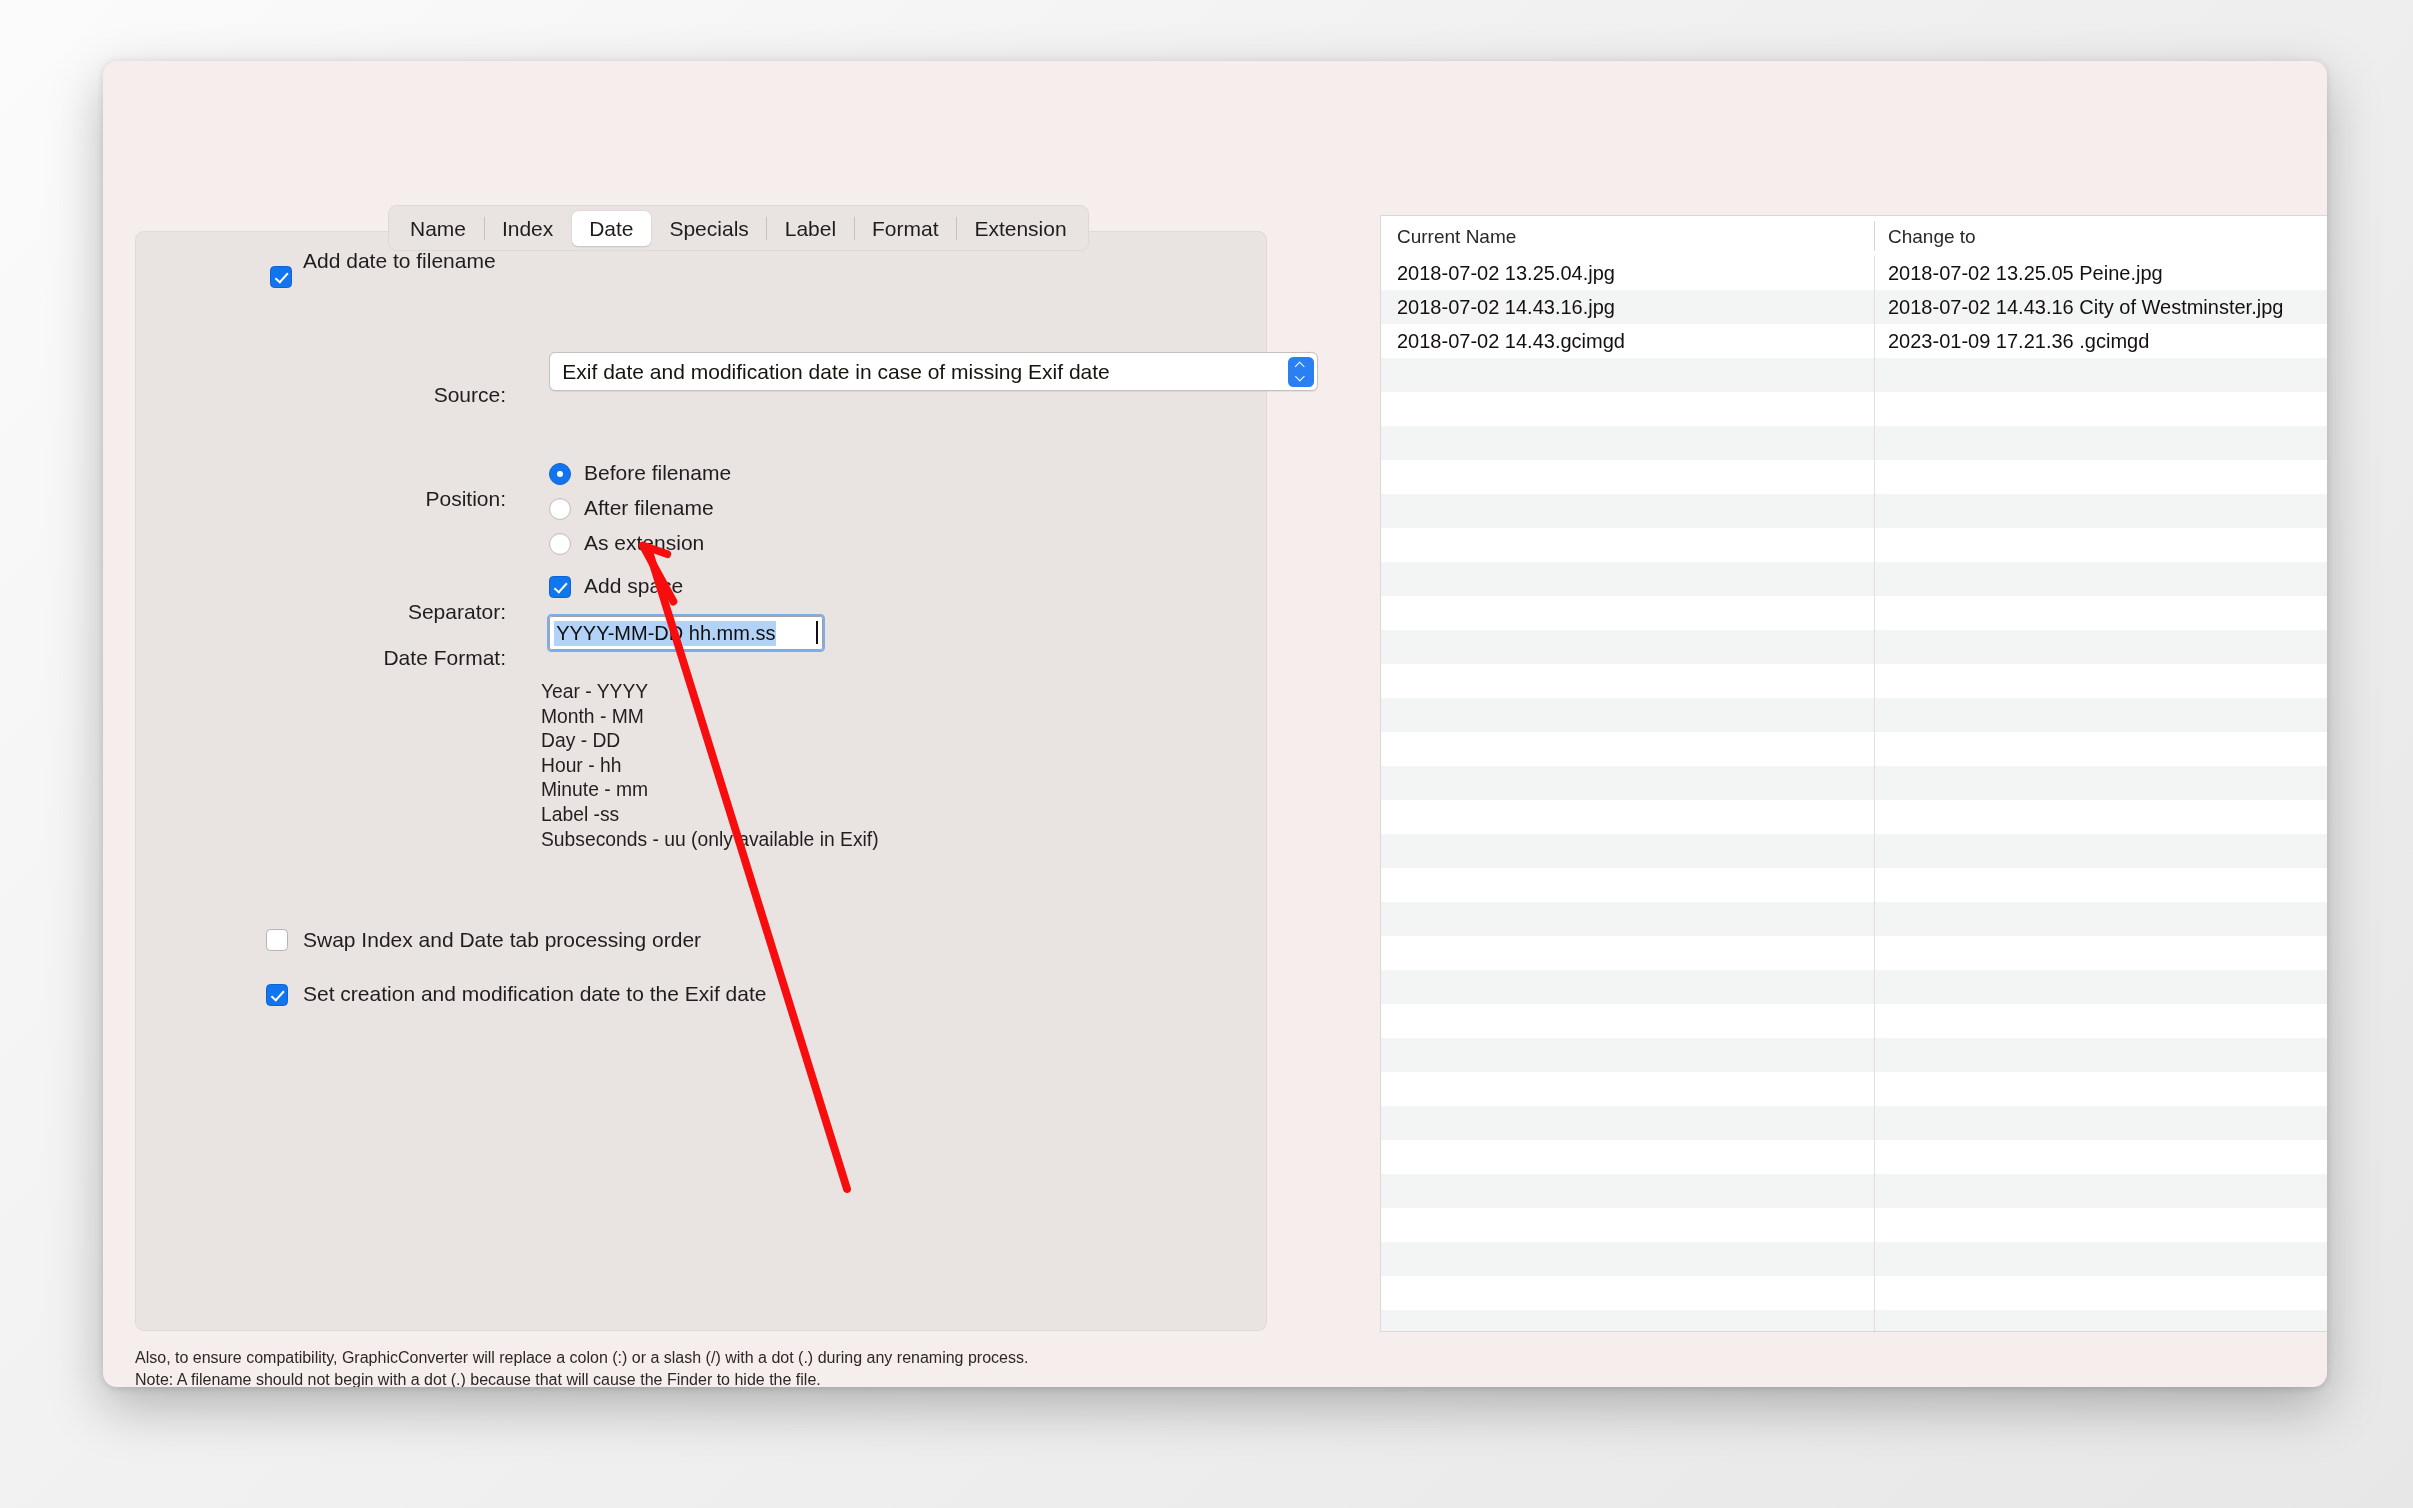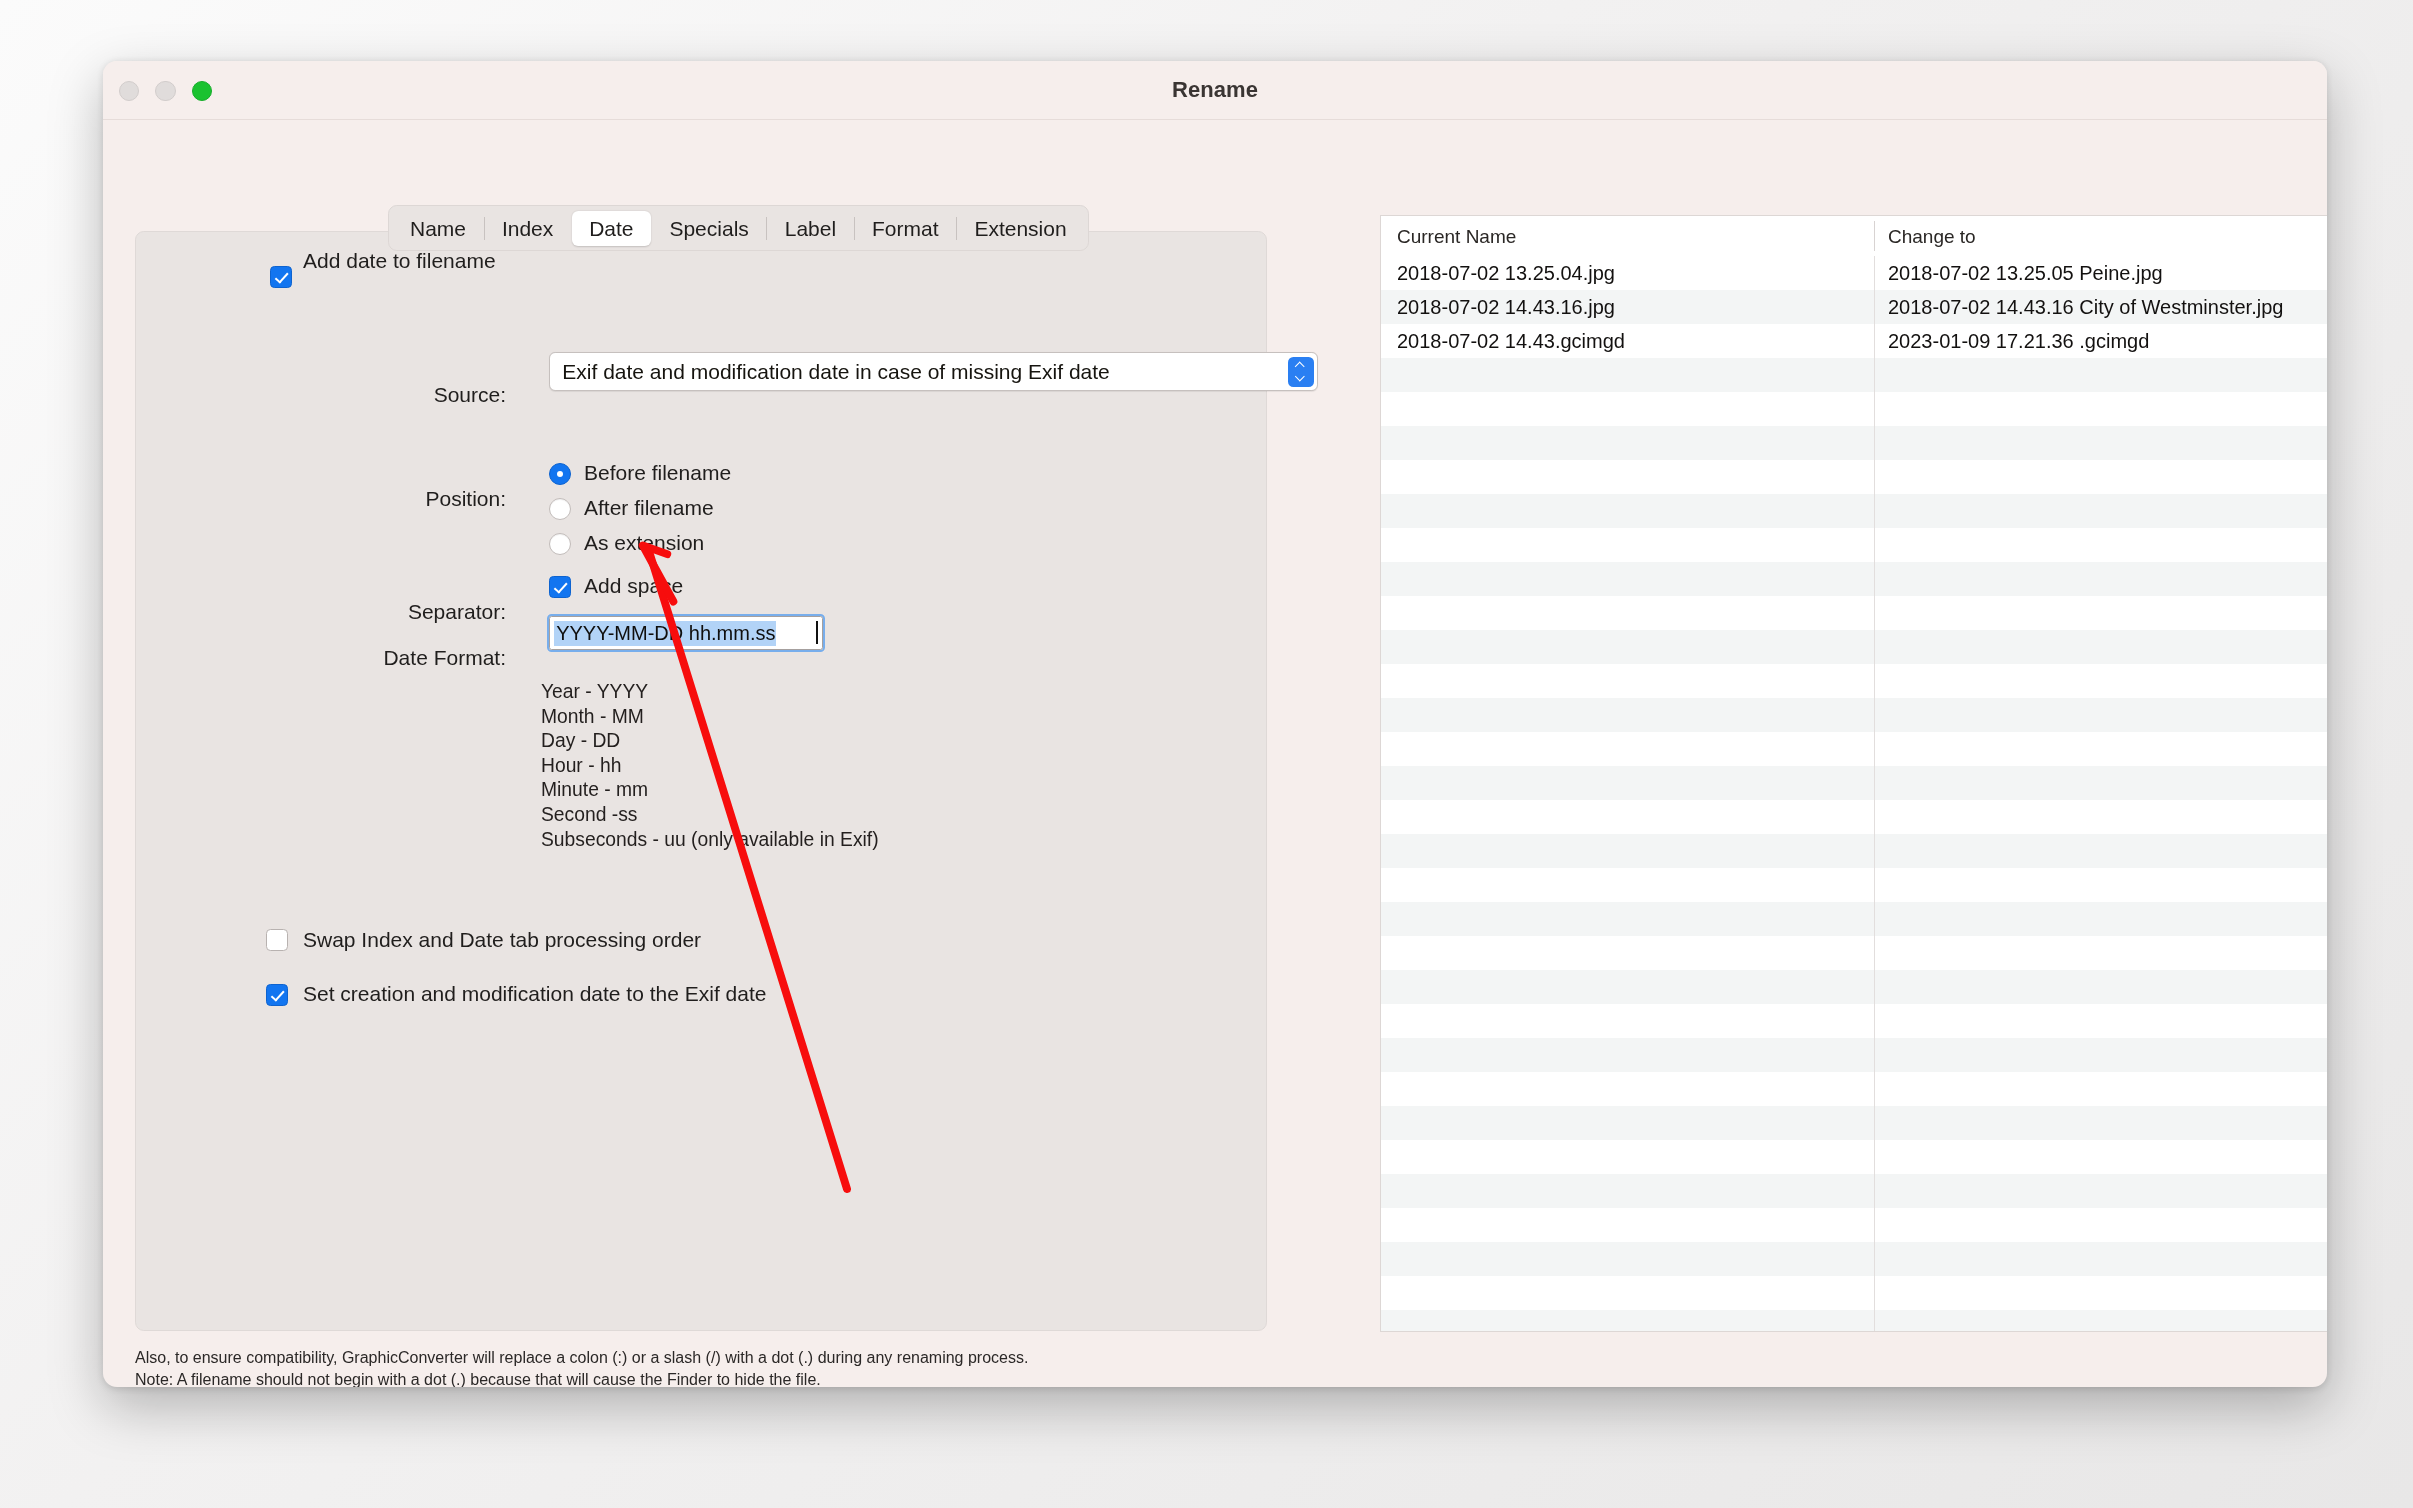--- a/index.html
+++ b/index.html
@@ -377,28 +377,20 @@
     z-index: 50;
   }
 </style>
 </head>
 <body>
 
 <div id="desktop"></div>
 
 <div id="window">
 
-  <div id="titlebar">
-    <div id="traffic">
-      <div class="light close"></div>
-      <div class="light min"></div>
-      <div class="light zoom"></div>
-    </div>
-    <div id="window-title">Rename</div>
-  </div>
 
   <div id="content">
 
     <div id="tabpanel"></div>
 
     <div id="tabbar">
       <div class="tab">Name</div>
       <div class="tabsep"></div>
       <div class="tab">Index</div>
       <div class="tabsep hidden"></div>
@@ -442,21 +434,21 @@
       <div id="dateformat-value">YYYY-MM-DD hh.mm.ss</div>
       <div id="dateformat-caret"></div>
     </div>
 
     <div id="legend">
       <div>Year - YYYY</div>
       <div>Month - MM</div>
       <div>Day - DD</div>
       <div>Hour - hh</div>
       <div>Minute - mm</div>
-      <div>Second -ss</div>
+      <div>Label -ss</div>
       <div>Subseconds - uu (only available in Exif)</div>
     </div>
 
     <div class="cbox off" style="left:163px; top:810px;"></div>
     <div class="plain-text" style="left:200px; top:809px;">Swap Index and Date tab processing order</div>
 
     <div class="cbox on" style="left:163px; top:865px;"></div>
     <div class="plain-text" style="left:200px; top:863px;">Set creation and modification date to the Exif date</div>
 
     <div id="listpanel">

